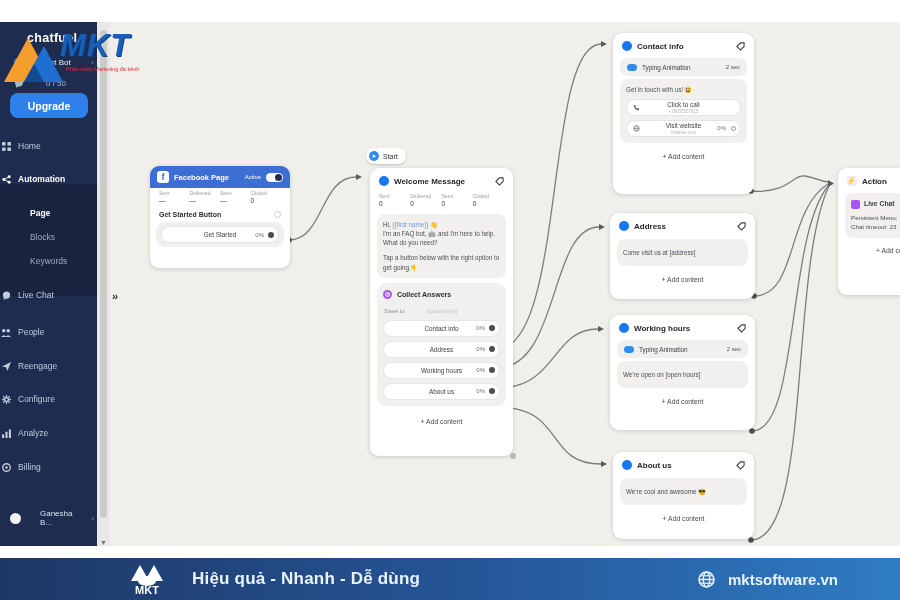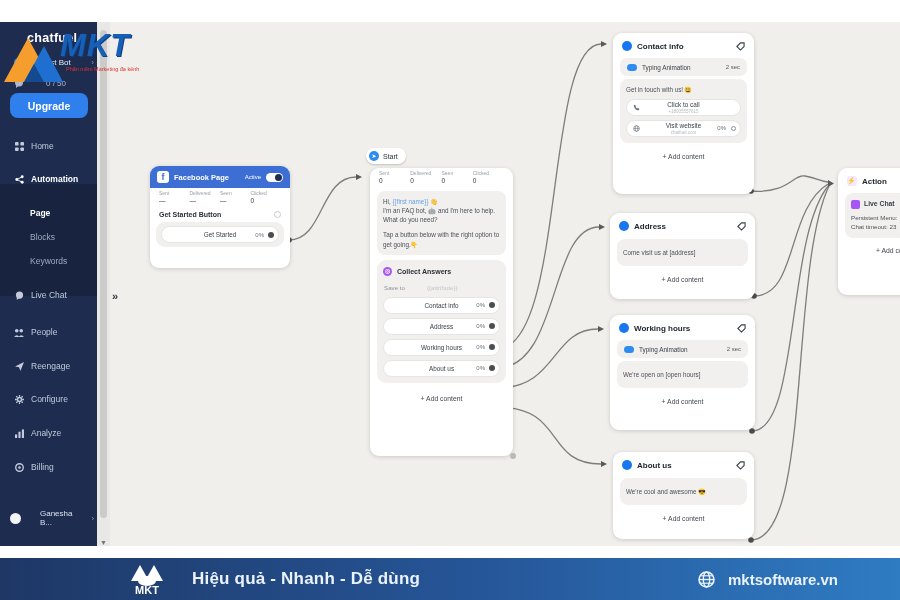--- a/index.html
+++ b/index.html
@@ -11,21 +11,21 @@
   #canvas { position:absolute; left:110px; top:0; width:790px; height:524px; background:#f1efec; }
   #sidebar { position:absolute; left:0; top:0; width:110px; height:524px; background:#1d2c4f; color:#cdd5e3; }
   #sidescroll { position:absolute; left:97px; top:0; width:13px; height:524px; background:#e9e8e6; }
   #sidescroll .thumb { position:absolute; left:3px; top:8px; width:7px; height:488px; background:#cbcbc9; border-radius:4px; }
   #sidescroll .arrow { position:absolute; left:2px; bottom:0px; width:9px; font-size:7px; color:#777; text-align:center; }
   #footer { position:absolute; left:0; top:558px; width:900px; height:42px;
     background:linear-gradient(90deg,#1e3765 0%, #26579a 55%, #2f7cc3 100%);
     display:flex; align-items:center; color:#eaf2fb; }
 
   
-  .sb-row { position:absolute; left:0; width:97px; display:flex; align-items:center; gap:7px; padding-left:14px; font-size:8.5px; color:#c3cbdb; cursor:pointer; }
+  .sb-row { position:absolute; left:0; width:97px; display:flex; align-items:center; gap:7px; padding-left:1px; font-size:8.5px; color:#c3cbdb; cursor:pointer; }
   .sb-ico { width:10px; height:10px; flex:0 0 10px; display:flex; align-items:center; justify-content:center; }
   .sb-ico svg { display:block; }
   #sb-subblock { position:absolute; left:0; top:162px; width:97px; height:112px; background:#17233f; }
   .sb-sub { position:absolute; left:0; width:97px; padding-left:30px; font-size:8.5px; color:#9fabc2; cursor:pointer; }
   .sb-sub.active { color:#ffffff; font-weight:bold; }
   #chatfuel-logo { position:absolute; left:27px; top:9px; font-size:12.5px; font-weight:bold; color:#fff; letter-spacing:.3px; }
   #bot-row { position:absolute; left:14px; top:36px; display:flex; align-items:center; gap:5px; color:#e8edf5; font-size:8px; width:80px; }
   #usage-row { position:absolute; left:14px; top:56px; display:flex; align-items:center; gap:22px; color:#aeb8cc; font-size:8px; }
   #upgrade-btn { position:absolute; left:10px; top:71px; width:78px; height:25px; background:#2f80ed; border:none; border-radius:8px; color:#fff; font-size:10.5px; font-weight:bold; cursor:pointer; font-family:inherit; }
   #account-row { position:absolute; left:10px; top:487px; width:82px; display:flex; align-items:center; gap:19px; font-size:8px; color:#dbe2ee; cursor:pointer; }
@@ -313,20 +313,27 @@
     <div id="fb-pillwrap">
       <div class="pill" style="margin:0">
         <span>Get Started</span>
         <span class="pct">0%</span>
         <span class="dot"></span>
       </div>
     </div>
   </div>
 
   <div class="node" style="left:370px; top:146px; width:143px; height:288px;">
+    <div class="node-head">
+      <span class="msgr-dot"></span>
+      <span class="node-title">Welcome Message</span>
+      <svg class="tag-ico" viewBox="0 0 10 10">
+          <path d="M1 5 L5 1 L9 1 L9 5 L5 9 Z" fill="none" stroke="#3c4149" stroke-width="1.2"></path>
+        </svg>
+    </div>
     <div class="stats">
       <div class="stat">
           <div class="lb">Sent</div>
           <div class="vl">0</div>
         </div>
       <div class="stat">
           <div class="lb">Delivered</div>
           <div class="vl">0</div>
         </div>
       <div class="stat">

